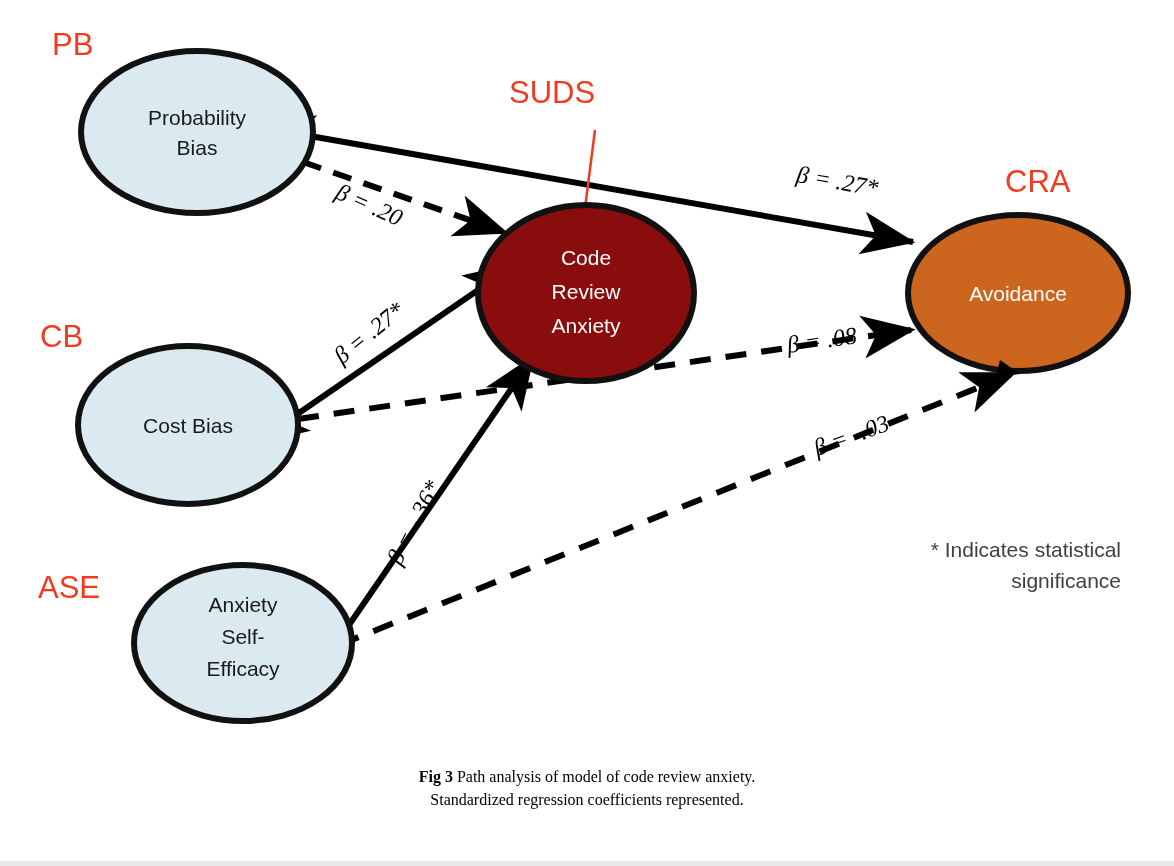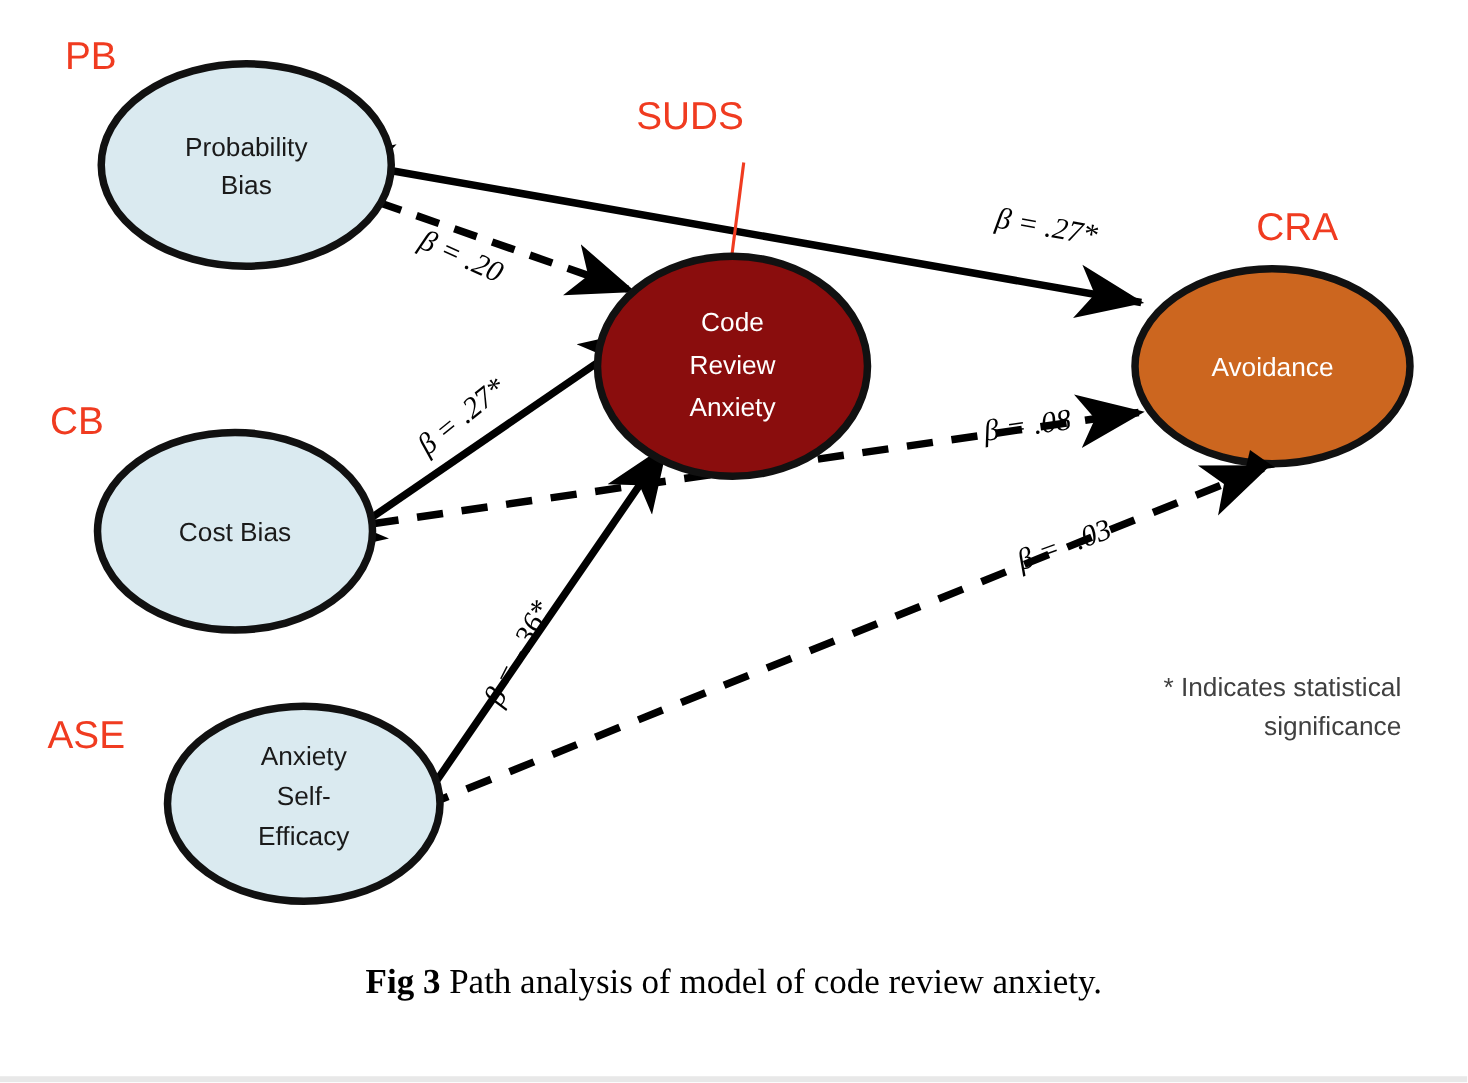--- a/index.html
+++ b/index.html
@@ -44,21 +44,21 @@
     font-size: 21px;
     fill: #404040;
   }
   .caption {
     position: absolute;
     left: 0;
     top: 766px;
     width: 1174px;
     text-align: center;
     font-family: "Liberation Serif", serif;
-    font-size: 28px;
+    font-size: 16px;
     color: #000000;
     line-height: 1.42;
   }
   .caption b { font-weight: bold; }
   .bottom-rule {
     position: absolute;
     left: 0;
     top: 861px;
     width: 1174px;
     height: 5px;
@@ -144,16 +144,17 @@
     <text class="coef" x="823" y="348" text-anchor="middle" transform="rotate(-8 823 348)">β = .08</text>
     <text class="coef" x="421" y="526" text-anchor="middle" transform="rotate(-63 421 526)">β = -.36*</text>
     <text class="coef" x="854" y="443" text-anchor="middle" transform="rotate(-20 854 443)">β = -.03</text>
 
     <text class="note-text" x="1121" y="557" text-anchor="end">* Indicates statistical</text>
     <text class="note-text" x="1121" y="588" text-anchor="end">significance</text>
   </svg>
 
   <div class="caption">
     <div><b>Fig 3</b><span> Path analysis of model of code review anxiety.</span></div>
+    <div>Standardized regression coefficients represented.</div>
   </div>
 
   <div class="bottom-rule"></div>
 </div>
 
 </body></html>

